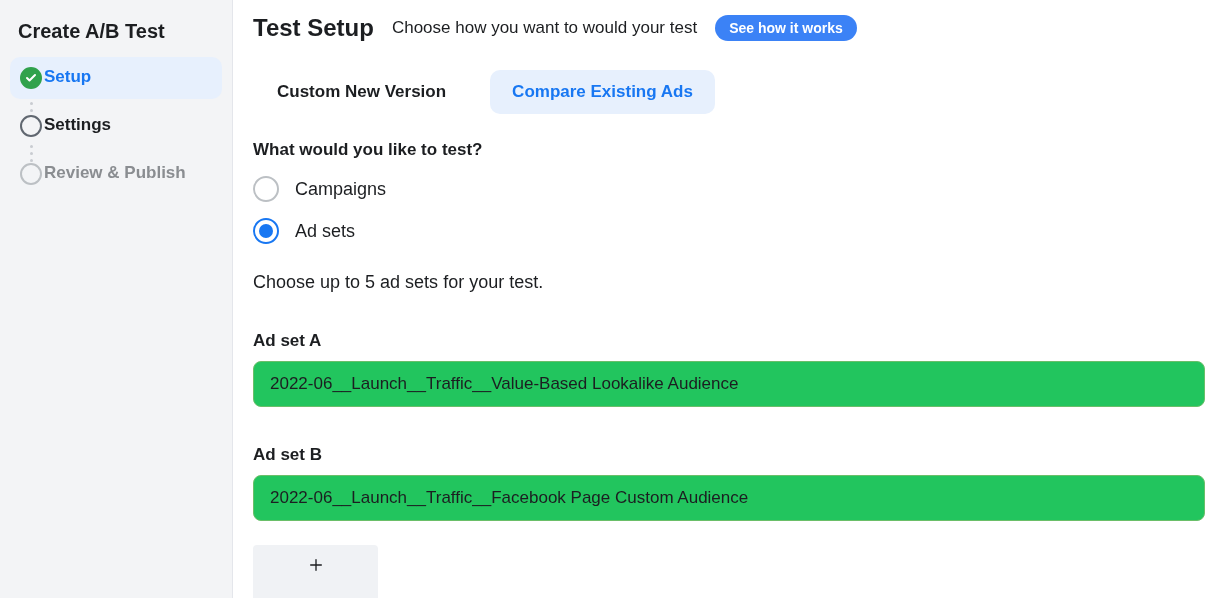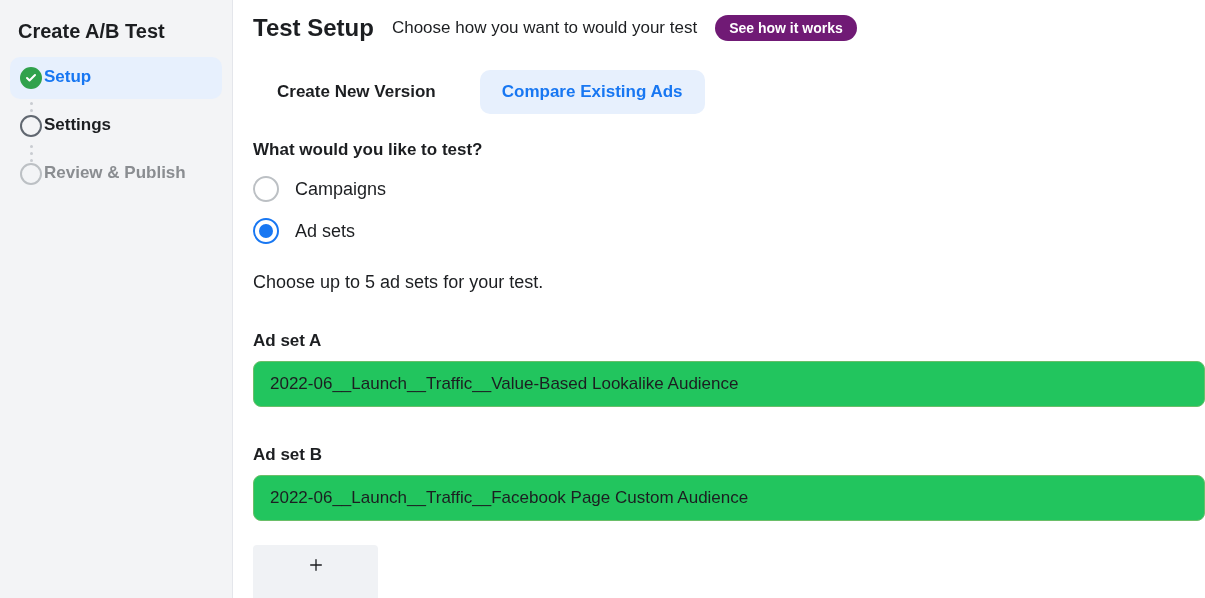--- a/index.html
+++ b/index.html
@@ -92,21 +92,21 @@
     padding: 5px 14px;
     font-size: 14px;
     font-weight: 600;
     border: none;
     cursor: pointer;
   }
   .pill { background:#6f3bd8; }
   .pill { background:#6d40d6; }
   .pill { background:#7a3fdc; }
   .pill { background:#7a3cd8; }
-  .pill { background:#701a75; }
+  .pill { background:#3b82f6; }
 
   .tabs {
     display: flex; gap: 22px;
     margin-top: 28px;
     margin-left: 2px;
   }
   .tab {
     padding: 12px 22px;
     border-radius: 10px;
     font-size: 17px;
@@ -224,21 +224,21 @@
 </aside>
 
 <main class="main">
   <div class="header-row">
     <h2>Test Setup</h2>
     <span class="header-sub">Choose how you want to would your test</span>
     <button class="pill">See how it works</button>
   </div>
 
   <div class="tabs">
-    <button class="tab">Create New Version</button>
+    <button class="tab">Custom New Version</button>
     <button class="tab active">Compare Existing Ads</button>
   </div>
 
   <div class="section-q">What would you like to test?</div>
 
   <div class="radio-row">
     <span class="radio"></span>
     <span class="radio-label">Campaigns</span>
   </div>
   <div class="radio-row">

